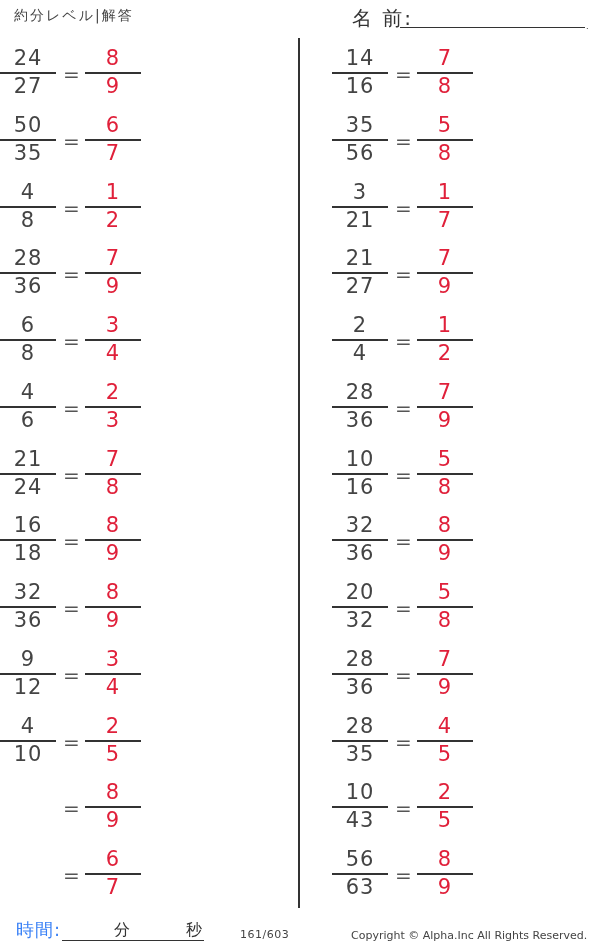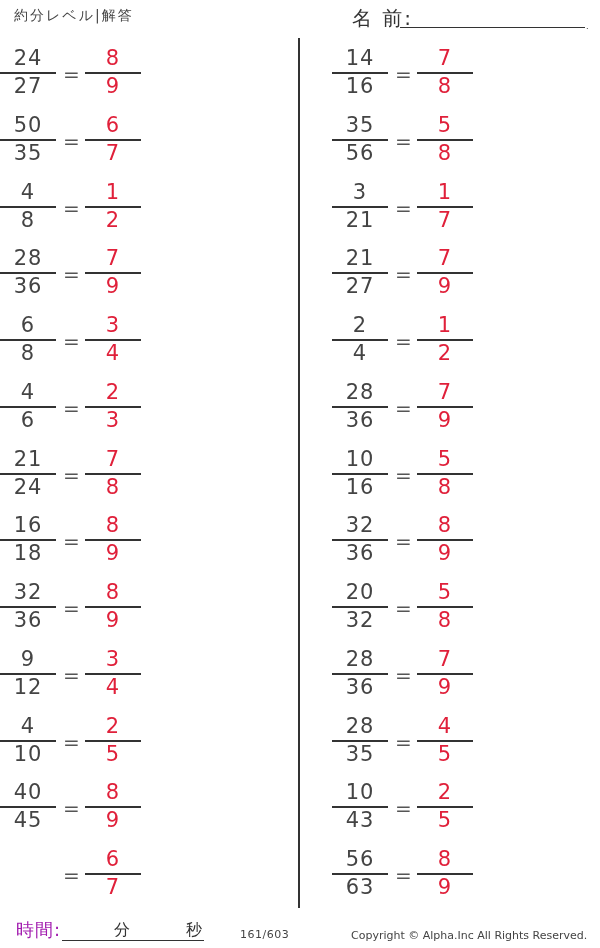--- a/index.html
+++ b/index.html
@@ -39,21 +39,21 @@
   .frac .bar {
     position: absolute; left: 0; top: 30px; width: 56px; height: 2px; background: #333;
   }
   .q .num, .q .den { color: #444; }
   .a .num, .a .den { color: #e0203a; }
   .eq {
     position: absolute; top: 20px; width: 14px; font-size: 20px; line-height: 24px;
     color: #555; text-align: center;
   }
   .footer-time {
-    position: absolute; left: 16px; top: 918px; font-size: 18px; color: #a21caf; letter-spacing: 1px;
+    position: absolute; left: 16px; top: 918px; font-size: 18px; color: #3b82f6; letter-spacing: 1px;
   }
   .time-line {
     position: absolute; left: 62px; top: 940px; width: 142px; height: 0;
     border-bottom: 1px solid #333;
   }
   .min-label { position: absolute; left: 114px; top: 920px; font-size: 16px; color: #333; }
   .sec-label { position: absolute; left: 186px; top: 920px; font-size: 16px; color: #333; }
   .page-num { position: absolute; left: 240px; top: 928px; font-size: 11px; color: #444; letter-spacing: 0.5px; }
   .copyright { position: absolute; left: 351px; top: 929px; font-size: 11px; color: #444; }
 </style>
@@ -205,25 +205,20 @@
         <div class="den">10</div>
       </div>
       <div class="eq" style="left:63px">=</div>
       <div class="frac a" style="left:85px">
         <div class="num">2</div>
         <div class="bar"></div>
         <div class="den">5</div>
       </div>
     </div>
     <div class="problem" style="left: 0px; top: 776.25px; width: 145px;">
-      <div class="frac q" style="left:0">
-        <div class="num">40</div>
-        <div class="bar"></div>
-        <div class="den">45</div>
-      </div>
       <div class="eq" style="left:63px">=</div>
       <div class="frac a" style="left:85px">
         <div class="num">8</div>
         <div class="bar"></div>
         <div class="den">9</div>
       </div>
     </div>
     <div class="problem" style="left: 0px; top: 843px; width: 145px;">
       <div class="eq" style="left:63px">=</div>
       <div class="frac a" style="left:85px">

